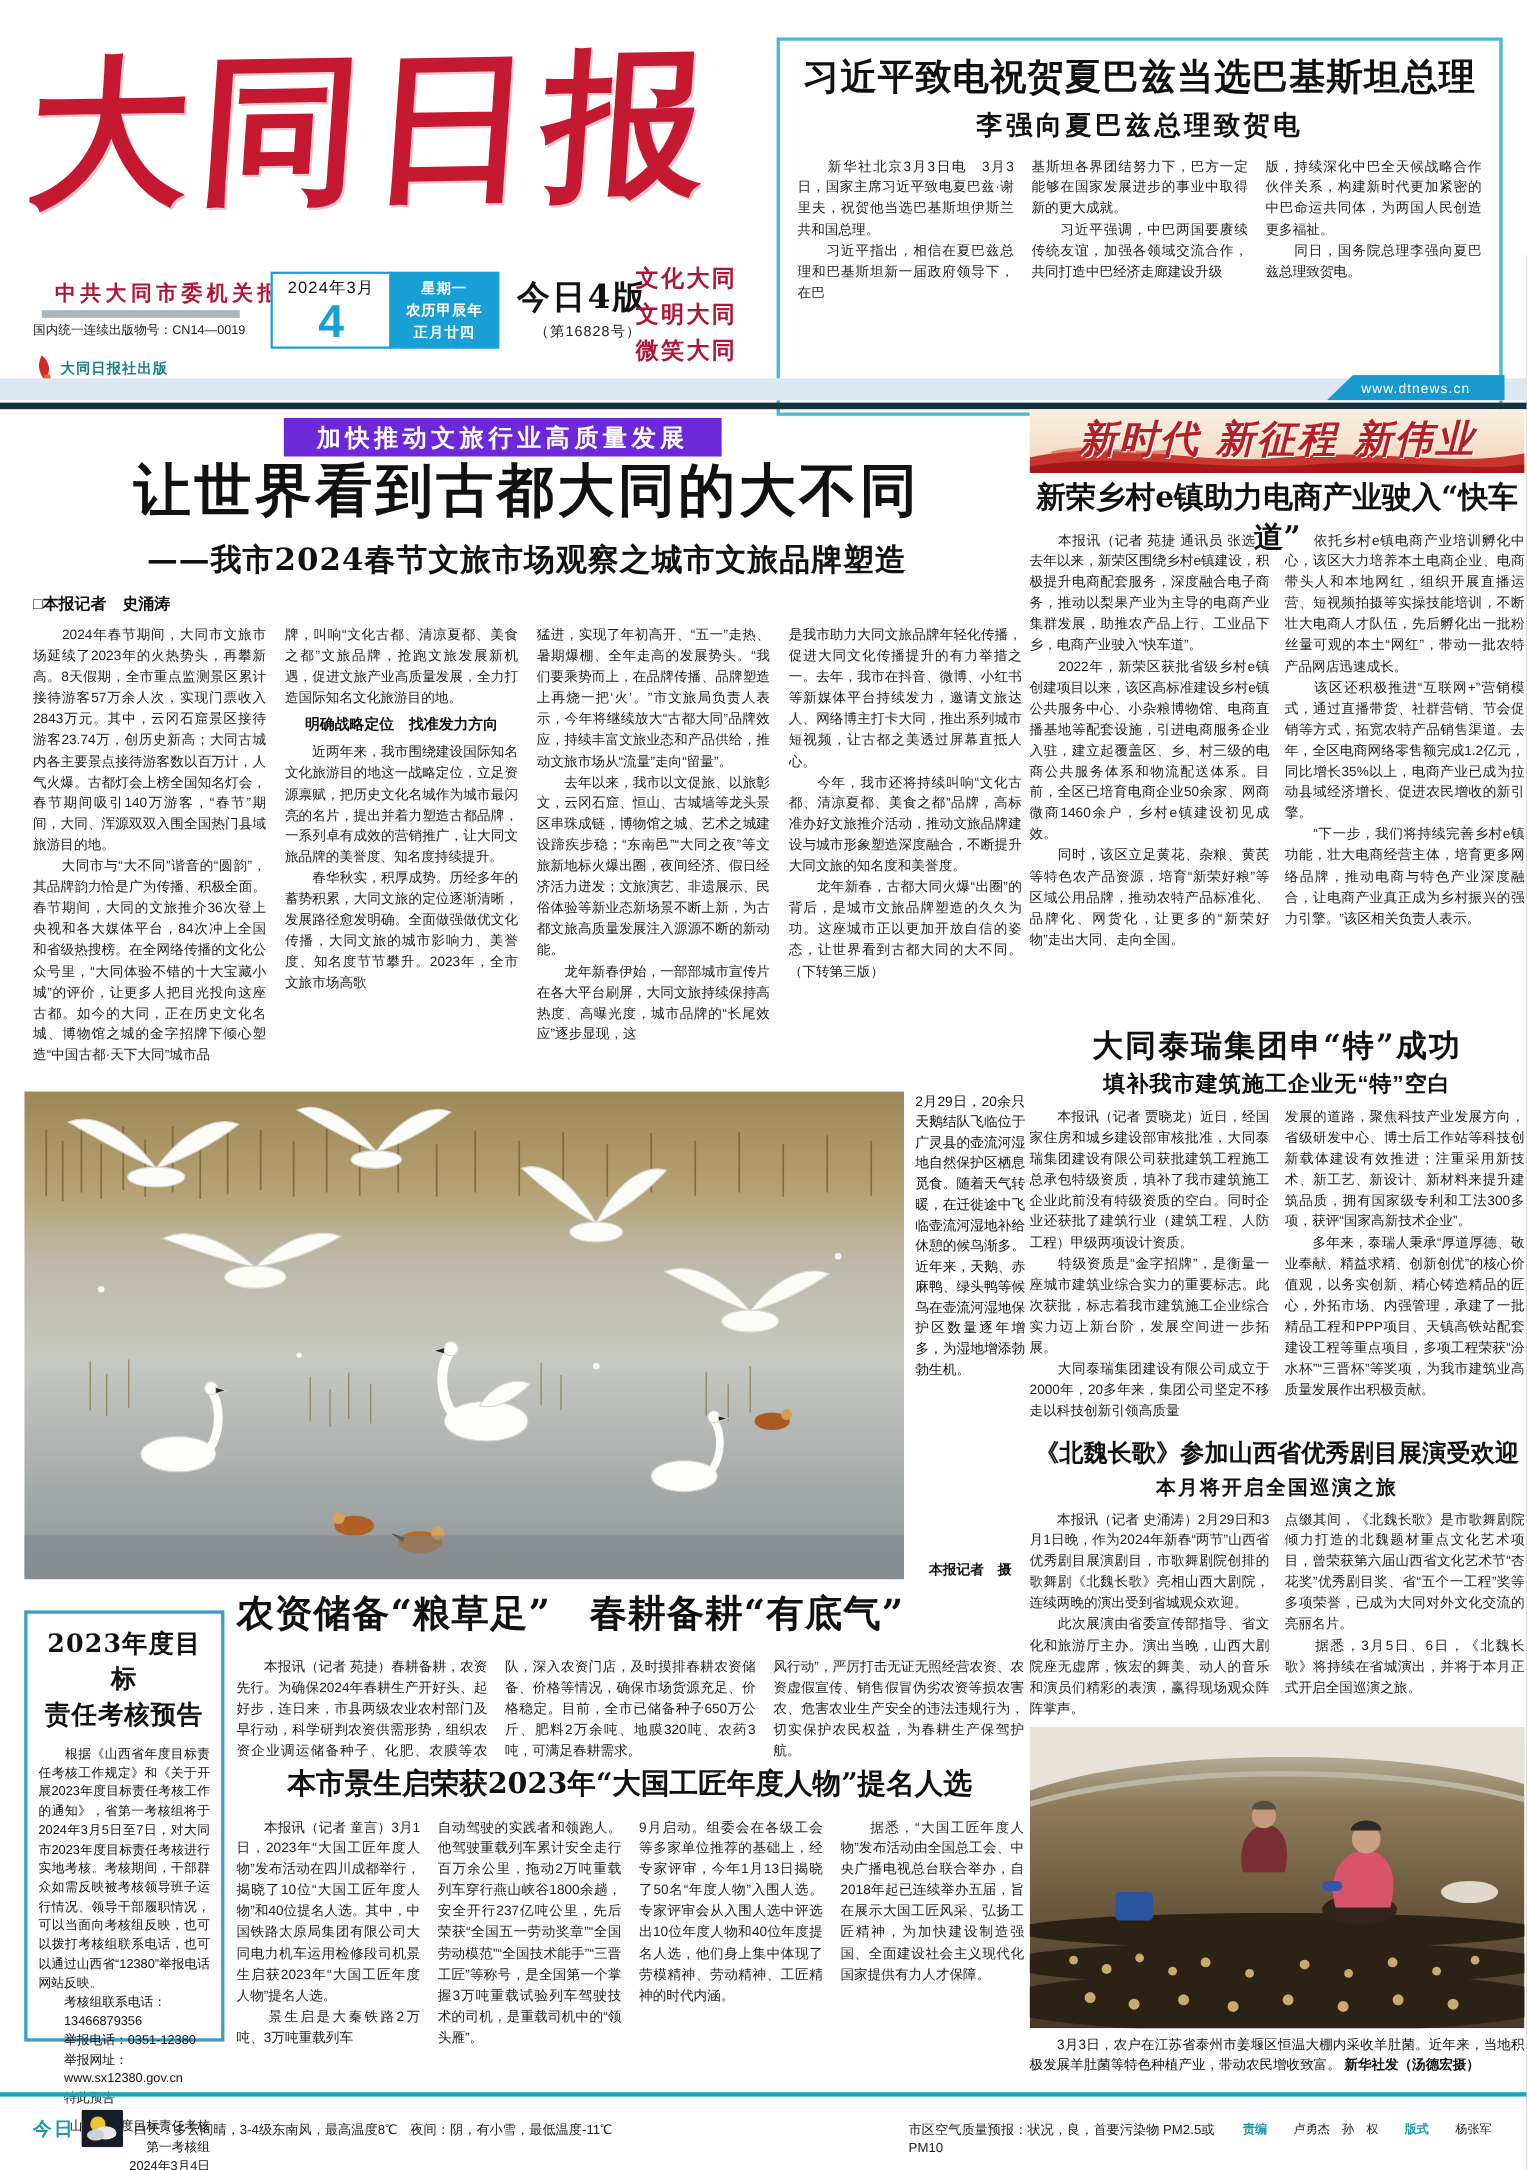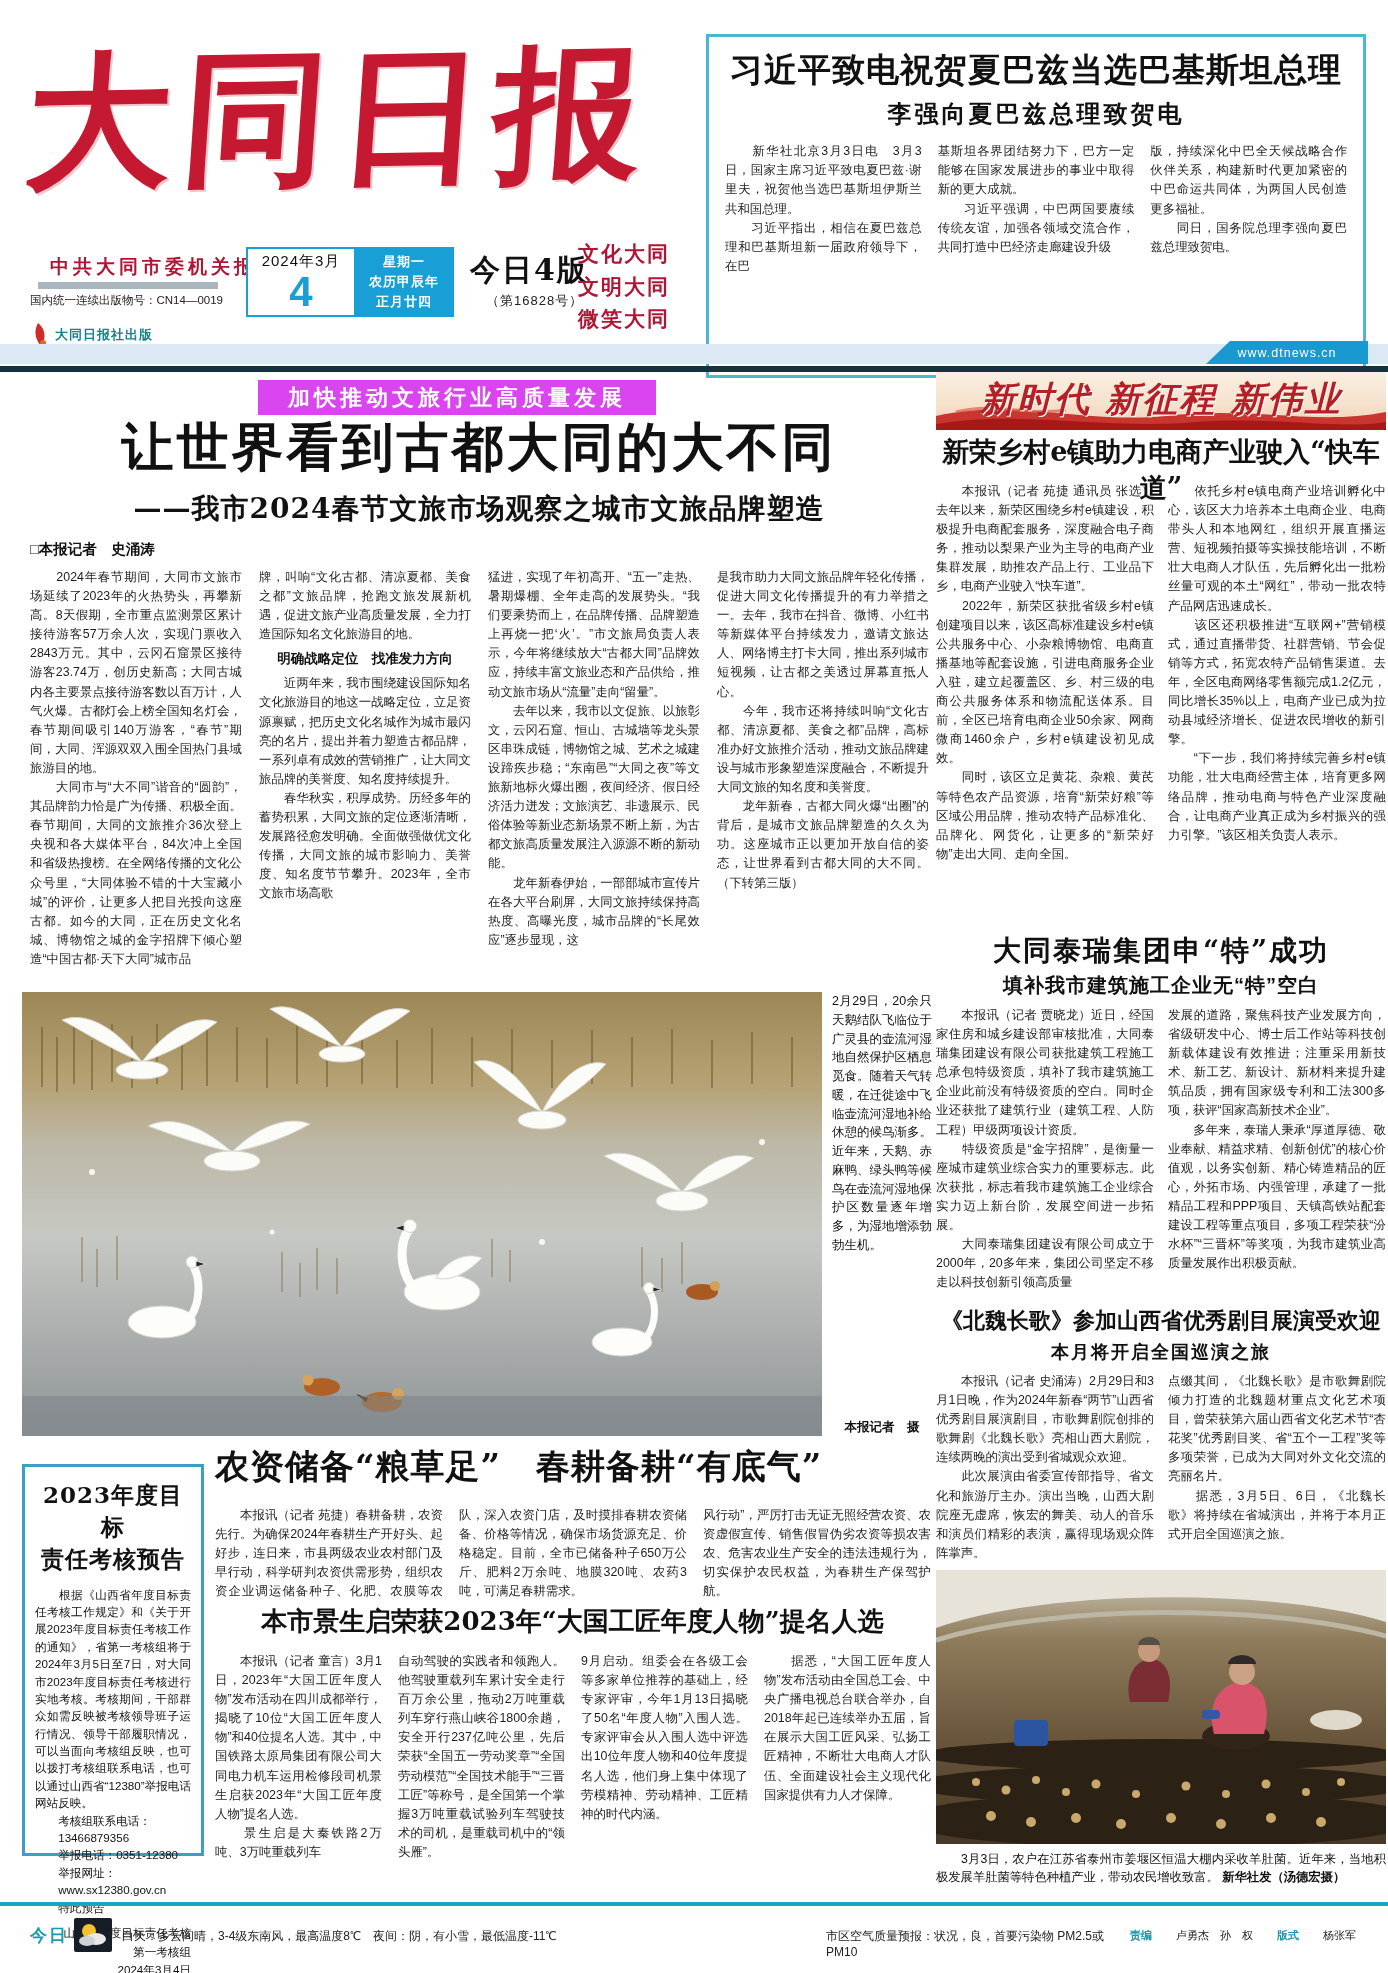--- a/index.html
+++ b/index.html
@@ -38,21 +38,21 @@
   .topbox-cols{display:flex;gap:16px;margin-top:12px;height:150px;overflow:hidden;}
   .topbox-cols .col{flex:1;}
 
   .band{left:0;top:344px;width:1388px;height:20px;background:#dce9f4;}
   .wwwtag{left:1206px;top:341px;width:162px;height:23px;background:#1899cf;color:#fff;
           font-size:12.5px;display:flex;align-items:center;justify-content:center;letter-spacing:1px;
           clip-path:polygon(24px 0,100% 0,100% 100%,0 100%);}
   .navyrule{left:0;top:366px;width:1388px;height:6px;background:#15323e;}
 
   
-  .redbanner{left:258px;top:380px;width:398px;height:35px;background:#d946ef;color:#fff;
+  .redbanner{left:258px;top:380px;width:398px;height:35px;background:#6d28d9;color:#fff;
              font-size:22px;font-weight:900;letter-spacing:4px;display:flex;align-items:center;justify-content:center;}
   .main-h1{left:26px;top:418px;width:906px;font-size:52px;font-weight:900;letter-spacing:3px;text-align:center;line-height:1.1;}
   .main-h2{left:26px;top:490px;width:906px;font-size:28px;font-weight:700;text-align:center;letter-spacing:1px;}
   .byline{left:30px;top:540px;font-size:14.5px;font-weight:700;}
   .mcol{top:568px;width:212px;height:418px;}
   .msub{font-weight:900;text-align:center;font-size:13.5px;margin:6px 0;}
 
   
   .photo-main{left:22px;top:992px;width:800px;height:444px;overflow:hidden;}
   .photo-cap{left:832px;top:992px;width:100px;height:444px;display:flex;flex-direction:column;}
@@ -378,21 +378,21 @@
   <div class="abs nzcol body-txt just flow" style="left:459px">队，深入农资门店，及时摸排春耕农资储备、价格等情况，确保市场货源充足、价格稳定。目前，全市已储备种子650万公斤、肥料2万余吨、地膜320吨、农药3吨，可满足春耕需求。
 　　与此同时，市县农业农村部门执法人员全面开展为期30天的农资打假“春</div>
   <div class="abs nzcol body-txt just flow" style="left:703px">风行动”，严厉打击无证无照经营农资、农资虚假宣传、销售假冒伪劣农资等损农害农、危害农业生产安全的违法违规行为，切实保护农民权益，为春耕生产保驾护航。
 　　“下一步，我们将进一步加大工作力度。”市农业农村局负责人表示。</div>
 
   <div class="abs gj-h1 serif">本市景生启荣获2023年“大国工匠年度人物”提名人选</div>
   <div class="abs gjcol body-txt just flow" style="left:215px">　　本报讯（记者 童言）3月1日，2023年“大国工匠年度人物”发布活动在四川成都举行，揭晓了10位“大国工匠年度人物”和40位提名人选。其中，中国铁路太原局集团有限公司大同电力机车运用检修段司机景生启获2023年“大国工匠年度人物”提名人选。
 　　景生启是大秦铁路2万吨、3万吨重载列车</div>
   <div class="abs gjcol body-txt just flow" style="left:398px">自动驾驶的实践者和领跑人。他驾驶重载列车累计安全走行百万余公里，拖动2万吨重载列车穿行燕山峡谷1800余趟，安全开行237亿吨公里，先后荣获“全国五一劳动奖章”“全国劳动模范”“全国技术能手”“三晋工匠”等称号，是全国第一个掌握3万吨重载试验列车驾驶技术的司机，是重载司机中的“领头雁”。</div>
   <div class="abs gjcol body-txt just flow" style="left:581px">9月启动。组委会在各级工会等多家单位推荐的基础上，经专家评审，今年1月13日揭晓了50名“年度人物”入围人选。专家评审会从入围人选中评选出10位年度人物和40位年度提名人选，他们身上集中体现了劳模精神、劳动精神、工匠精神的时代内涵。</div>
-  <div class="abs gjcol body-txt just flow" style="left:764px">　　据悉，“大国工匠年度人物”发布活动由全国总工会、中央广播电视总台联合举办，自2018年起已连续举办五届，旨在展示大国工匠风采、弘扬工匠精神，不断壮大电商人才队伍、全面建设社会主义现代化国家提供有力人才保障。</div>
+  <div class="abs gjcol body-txt just flow" style="left:764px">　　据悉，“大国工匠年度人物”发布活动由全国总工会、中央广播电视总台联合举办，自2018年起已连续举办五届，旨在展示大国工匠风采、弘扬工匠精神，为加快建设制造强国、全面建设社会主义现代化国家提供有力人才保障。</div>
 
   <div class="abs footrule"></div>
   <div class="abs foot-today">今日</div>
   <div class="abs foot-ico">
     <svg width="38" height="34" viewBox="0 0 38 34">
       <rect width="38" height="34" rx="2" fill="#161d27"></rect>
       <circle cx="15" cy="13" r="7" fill="#f2c230"></circle>
       <ellipse cx="22" cy="21" rx="10" ry="6" fill="#e8e8e4"></ellipse>
       <ellipse cx="13" cy="23" rx="8" ry="5" fill="#cfd2d4"></ellipse>
     </svg>

